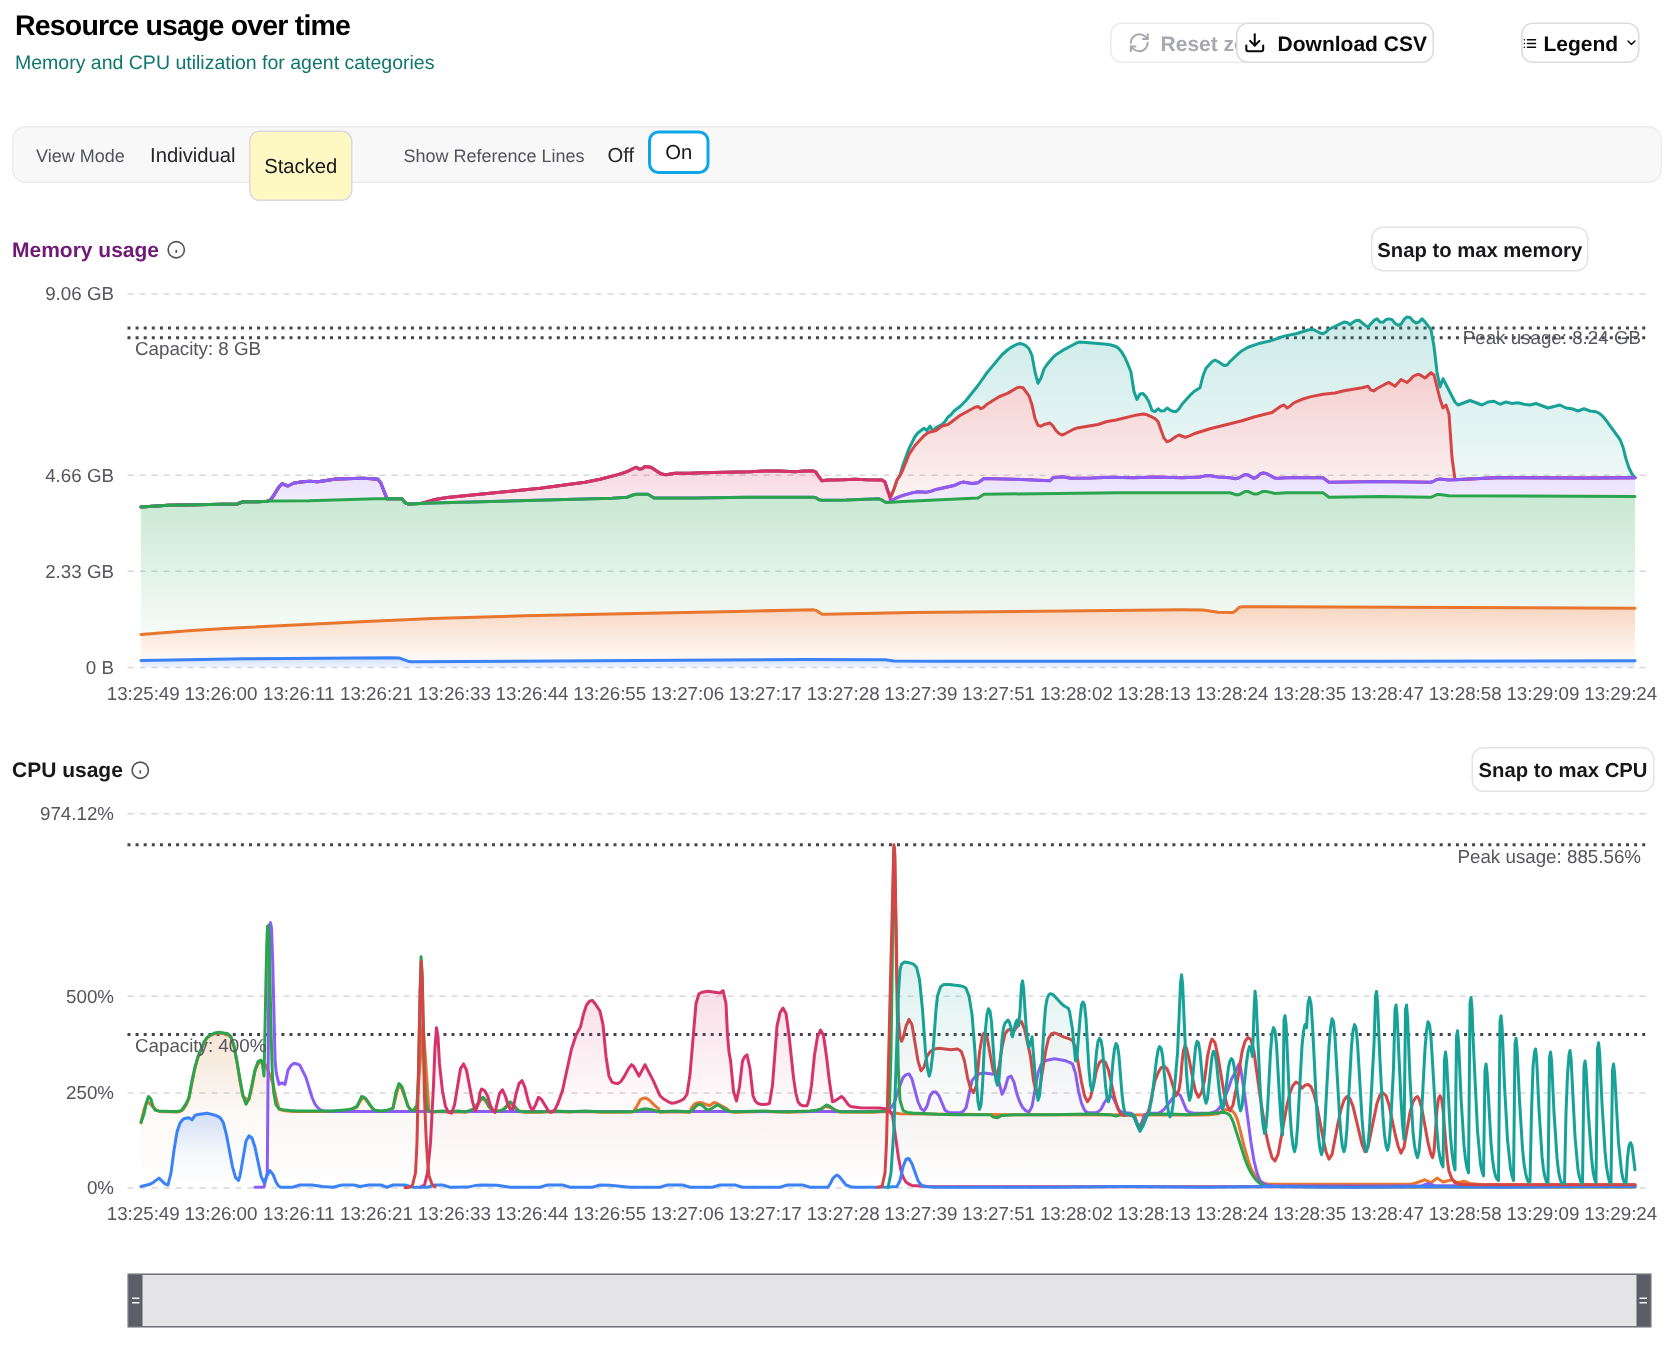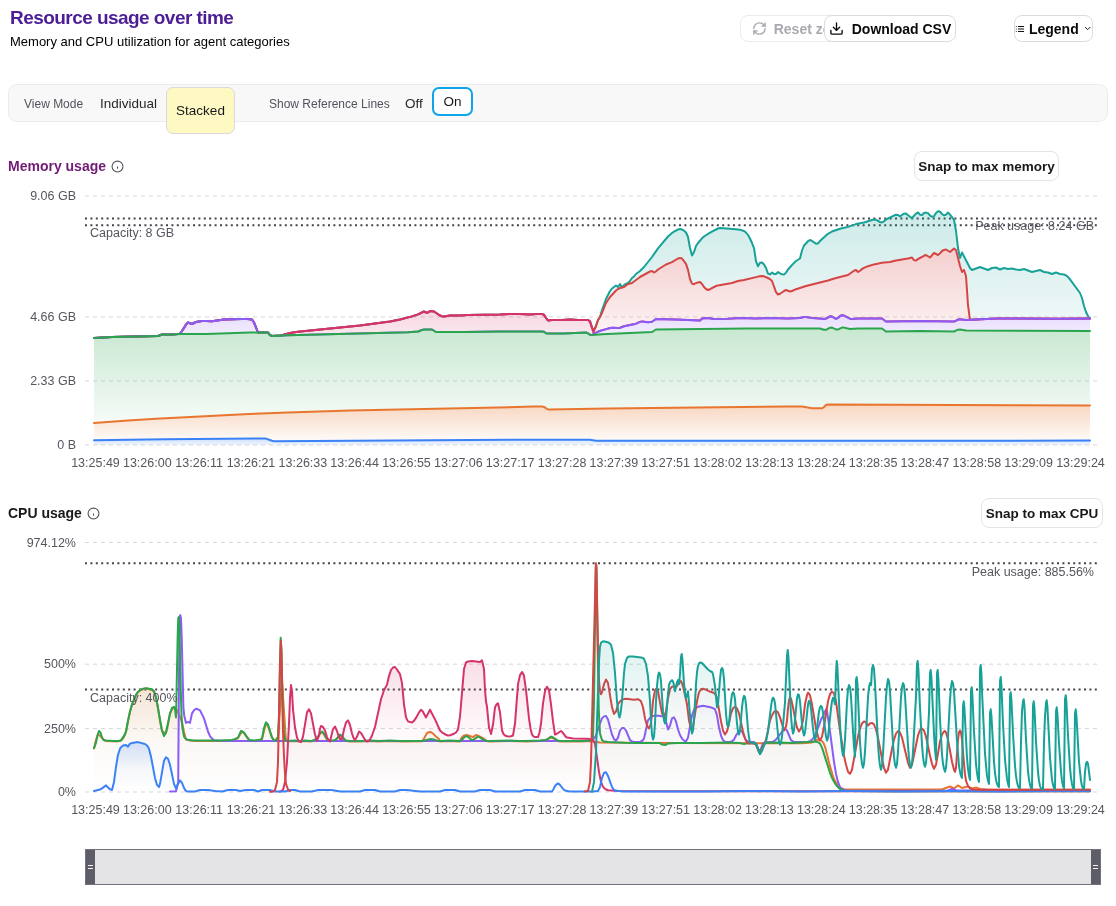--- a/index.html
+++ b/index.html
@@ -1,21 +1,21 @@
 <!DOCTYPE html>
 <html><head><meta charset="utf-8"><style>
 *{margin:0;padding:0;box-sizing:border-box}
 html,body{width:1116px;height:906px;background:#fff;font-family:"Liberation Sans",sans-serif;position:relative;overflow:hidden}
 .abs{position:absolute}
 .btn{position:absolute;display:flex;align-items:center;justify-content:center;background:#fff;border:1px solid #e0e0e4;border-radius:8px;font-weight:700;color:#0a0a0b}
 .ax{font-size:12.5px;fill:#55555e;font-family:"Liberation Sans",sans-serif}
 </style></head>
 <body>
-<div class="abs" style="left:10px;top:7px;font-size:19px;font-weight:700;color:#4c1d95;letter-spacing:-0.55px">Resource usage over time</div>
-<div class="abs" style="left:10px;top:33.5px;font-size:13px;color:#000000">Memory and CPU utilization for agent categories</div>
+<div class="abs" style="left:10px;top:7px;font-size:19px;font-weight:700;color:#000000;letter-spacing:-0.55px">Resource usage over time</div>
+<div class="abs" style="left:10px;top:33.5px;font-size:13px;color:#0f766e">Memory and CPU utilization for agent categories</div>
 
 <div class="btn" style="left:740px;top:15px;width:124px;height:27px;gap:7px;color:#a8a8b0;border-color:#ebebee;font-size:14px">
 <svg width="15" height="15" viewBox="0 0 24 24" fill="none" stroke="#a8a8b0" stroke-width="2.2" stroke-linecap="round" stroke-linejoin="round">
       <path d="M3 12a9 9 0 0 1 9-9 9.75 9.75 0 0 1 6.74 2.74L21 8"></path>
       <path d="M21 3v5h-5"></path>
       <path d="M21 12a9 9 0 0 1-9 9 9.75 9.75 0 0 1-6.74-2.74L3 16"></path>
       <path d="M8 16H3v5"></path>
     </svg>
 <span>Reset zoom</span>
   </div>

